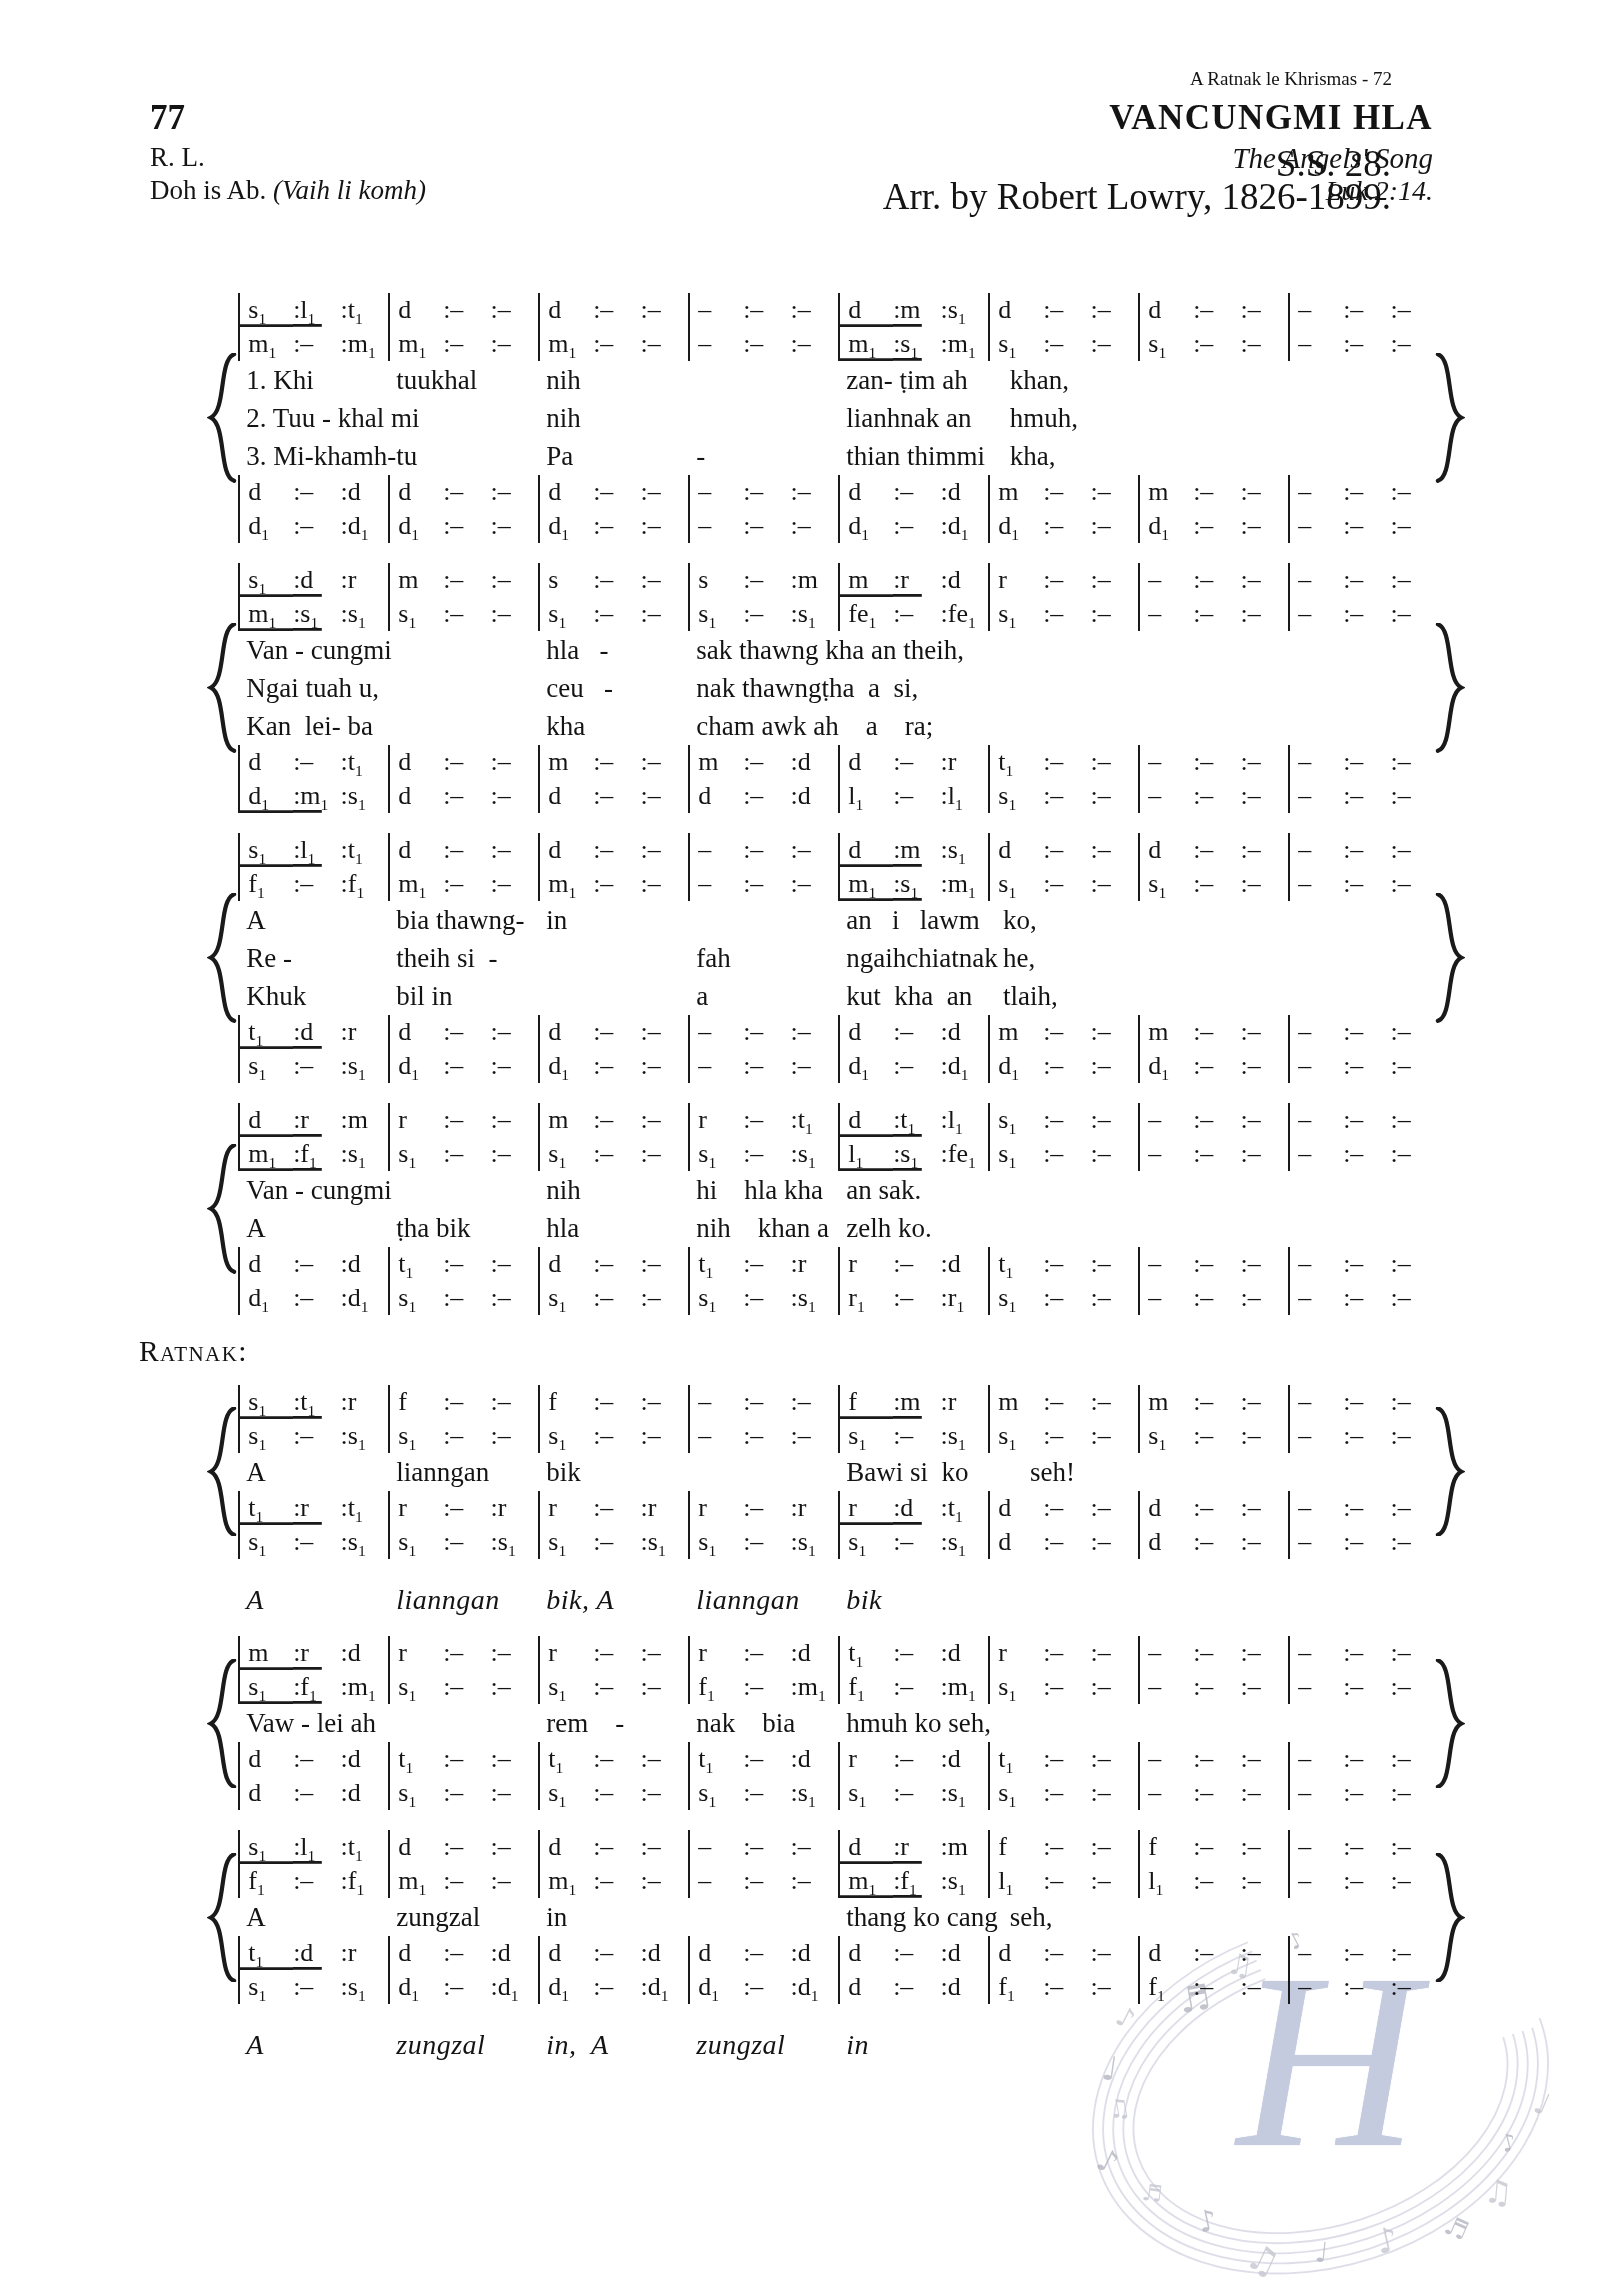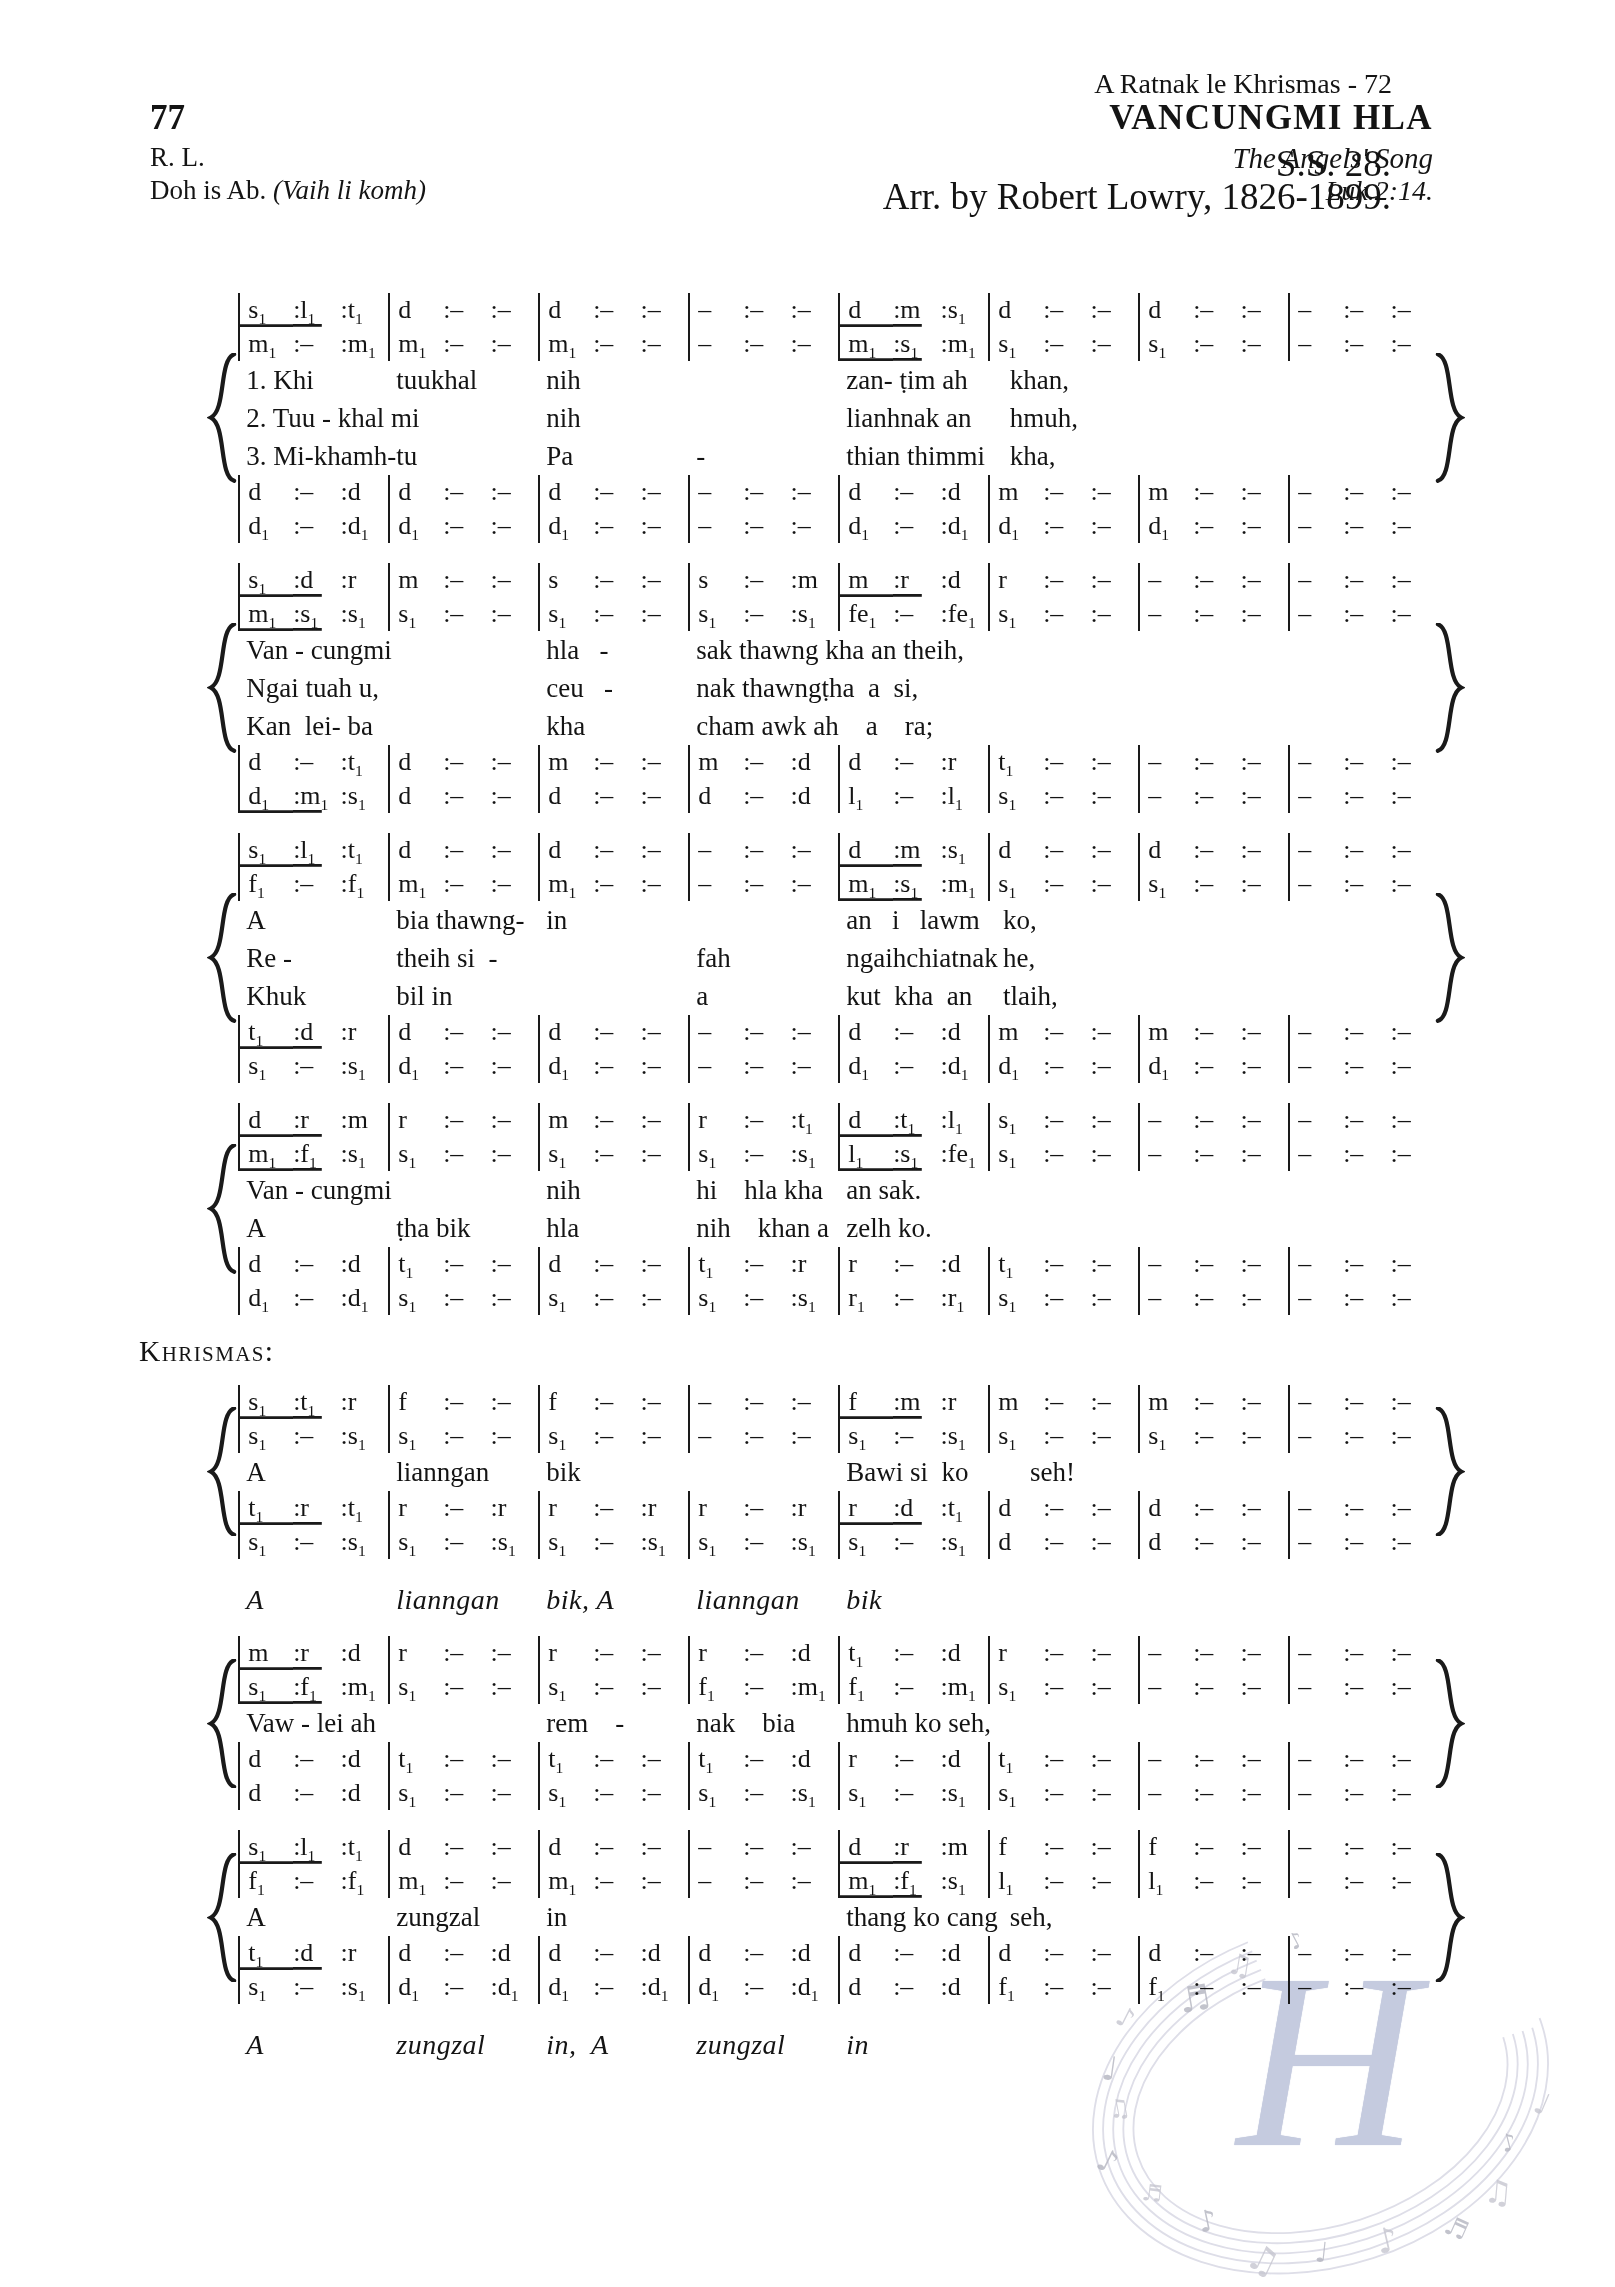--- a/index.html
+++ b/index.html
@@ -1,20 +1,20 @@
 <!DOCTYPE html>
 <html style="font-size:14.8px"><head>
 <meta charset="utf-8">
 <style>
   *{box-sizing:border-box;margin:0;padding:0}
   html,body{width:1615px;height:2288px}
   body{position:relative;background:#fff;color:#141414;font-family:"Liberation Serif","DejaVu Serif",serif;overflow:hidden}
   .layer{position:absolute;inset:0;z-index:1}
   
-  .runhead{position:absolute;top:68px;right:223px;font-size:28px;white-space:nowrap}
+  .runhead{position:absolute;top:68px;right:223px;font-size:19px;white-space:nowrap}
   .hrow{position:absolute;left:138px;width:1253px}
   .hrow1{top:98px;height:44px}
   .hrow2{top:142px;height:33px}
   .hrow3{top:175px;height:35px}
   .hl{position:absolute;left:12px;top:0;font-size:27px;white-space:nowrap}
   .hr{position:absolute;right:0;top:0;font-size:37px;white-space:nowrap}
   .hc{display:block;text-align:right;transform:translateX(42px);white-space:nowrap}
   .hnum{font-size:35px;font-weight:bold}
   .htitle{font-size:35px;font-weight:bold;letter-spacing:1.4px}
   .hsub{font-style:italic;font-size:29px}
@@ -914,21 +914,21 @@
             </div>
             <div class="bar">
               <div class="beat b0">–</div>
               <div class="beat">:–</div>
               <div class="beat">:–</div>
             </div>
           </div>
         </div>
         <div class="dbl"></div>
       </div>
-      <div class="refrain">Khrismas:</div>
+      <div class="refrain">Ratnak:</div>
       <div class="system">
         <svg viewBox="0 0 24 100" preserveAspectRatio="none" class="bracesvg" style="height: 100%;">
           <path d="M21 1 C9 5 15 44 3 50 C15 56 9 95 21 99"></path>
         </svg>
         <div class="rows">
           <div class="nrow">
             <div class="bar">
               <div class="beat b0 ulA">s<sub>1</sub></div>
               <div class="beat ulB">:t<sub>1</sub></div>
               <div class="beat">:r</div>

